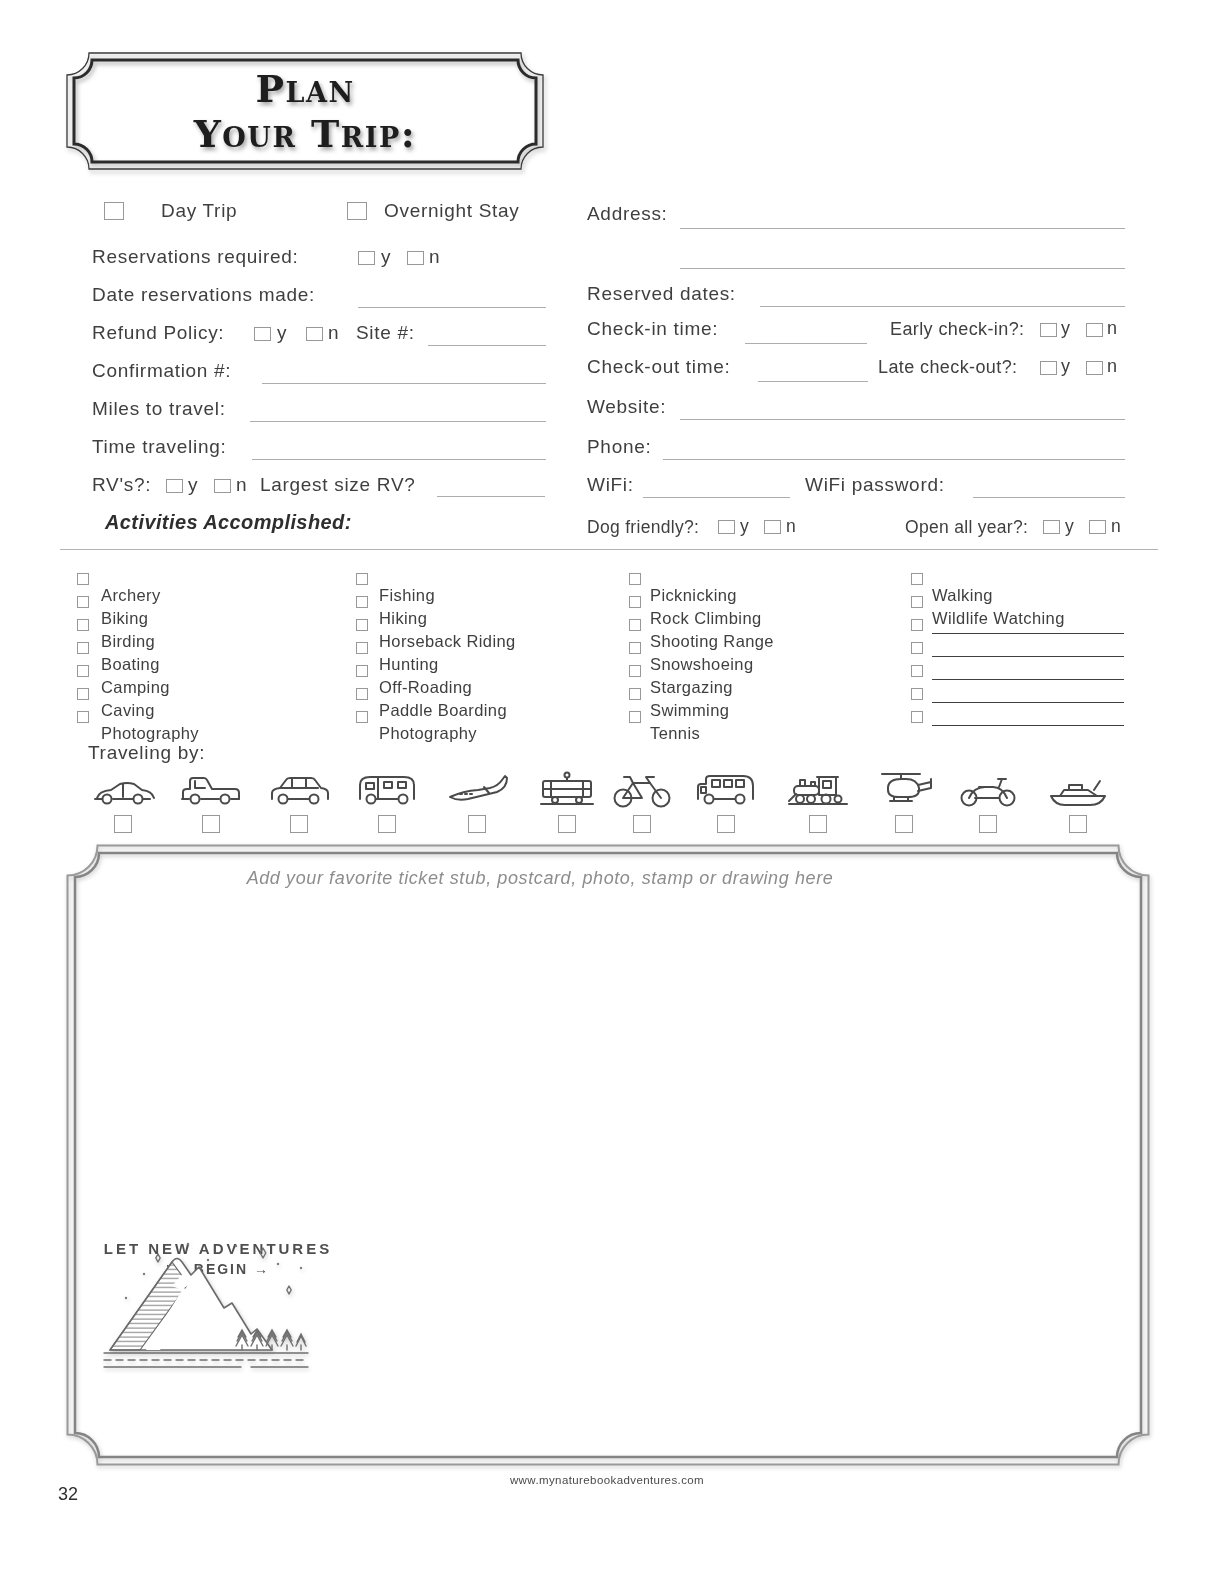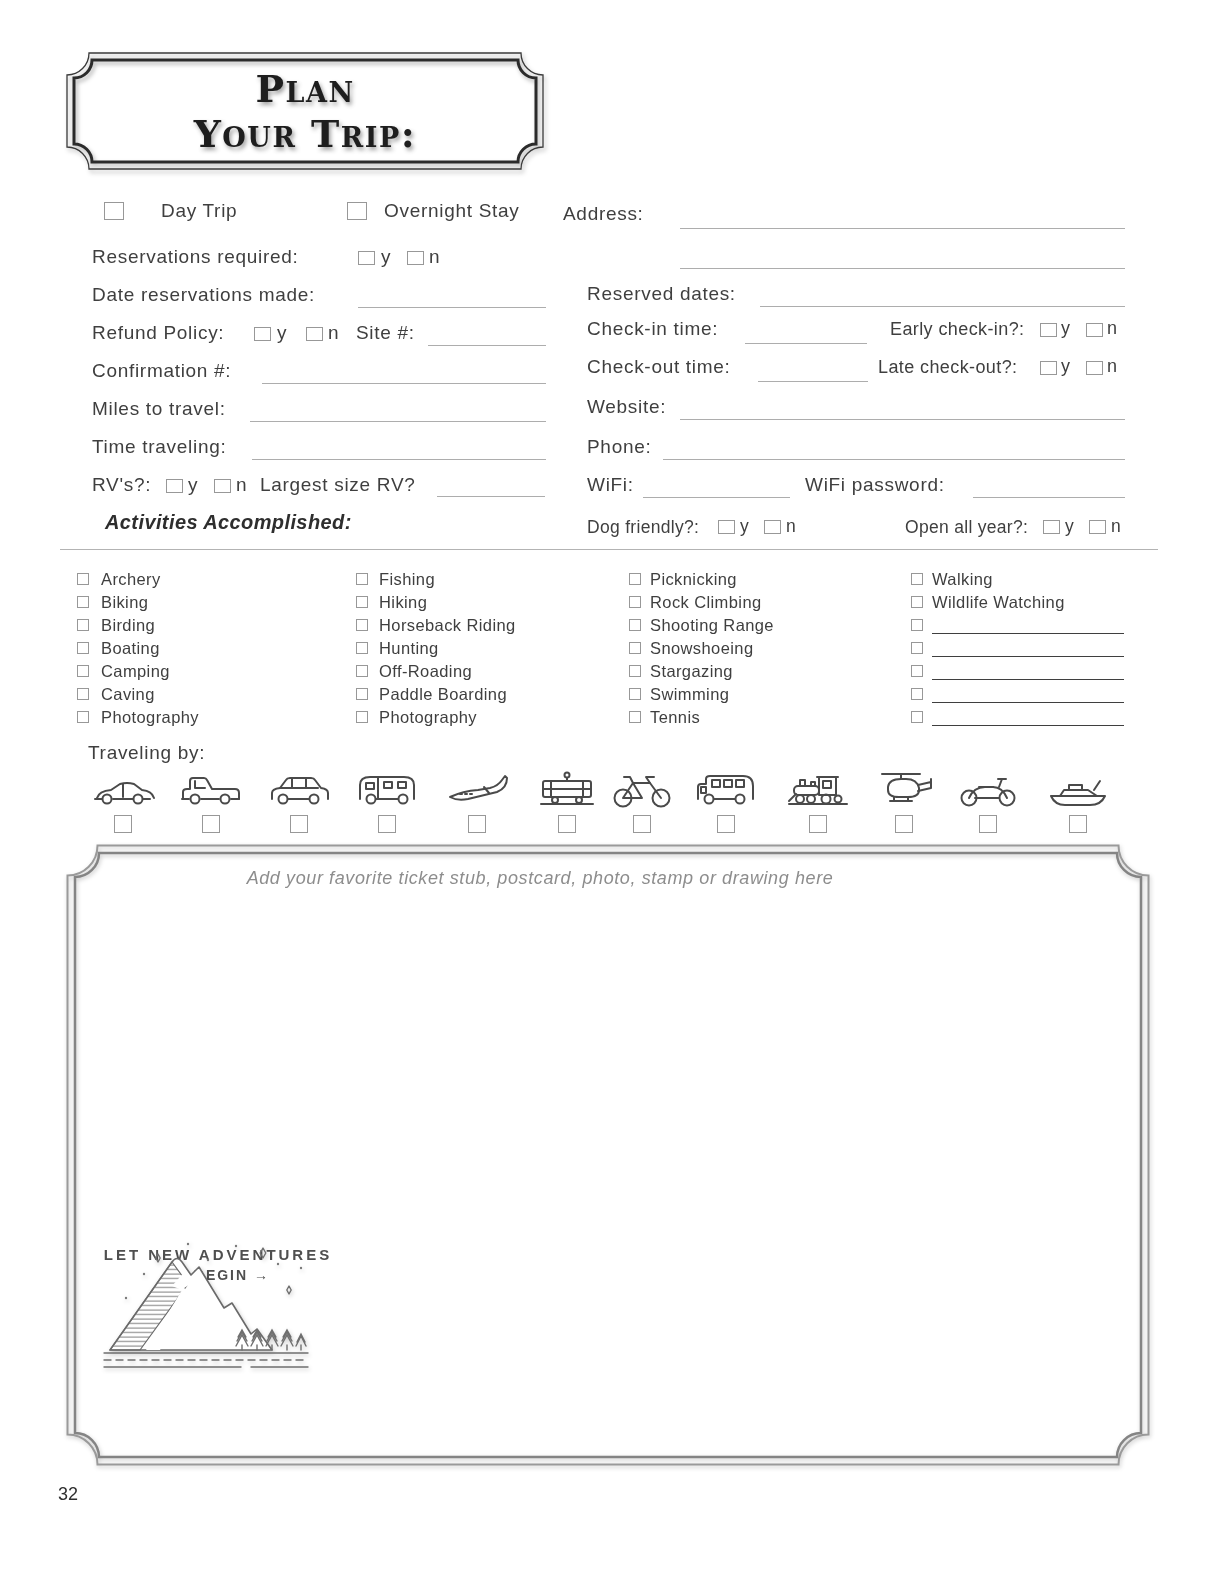--- a/index.html
+++ b/index.html
@@ -9,21 +9,21 @@
   .plaque{position:absolute;}
   .plaque svg{position:absolute;left:0;top:0;filter:drop-shadow(2px 3px 2px rgba(0,0,0,0.30));}
   .plaque .ttl{position:absolute;left:0;top:0;width:100%;height:100%;display:flex;flex-direction:column;
         align-items:center;justify-content:center;font-family:"DejaVu Serif","Liberation Serif",serif;
         font-variant:small-caps;font-weight:700;font-size:38px;line-height:1.16;color:#1e1e1e;
         letter-spacing:1.5px;text-shadow:2px 3px 4px rgba(50,50,50,0.45);}
   
   .lbl{position:absolute;font-size:19px;letter-spacing:0.7px;white-space:nowrap;}
   .lbl-md{position:absolute;font-size:18px;letter-spacing:0.4px;white-space:nowrap;}
   .lbl-sm{position:absolute;font-size:17.5px;letter-spacing:0.3px;white-space:nowrap;}
-  .albl{position:absolute;font-size:16.5px;letter-spacing:0.4px;white-space:nowrap;}
+  .albl{position:absolute;font-size:16.5px;letter-spacing:0.4px;white-space:nowrap;margin-top:16px;}
   .head-it{position:absolute;font-size:20px;font-weight:bold;font-style:italic;letter-spacing:0.4px;color:#2e2e2e;}
   
   .cbx{position:absolute;display:inline-block;border:1.5px solid #989898;background:#fff;box-sizing:border-box;}
   .cb-lg{width:20px;height:18px;}
   .cb-md{width:17px;height:14px;}
   .cb-sm{width:12px;height:12px;border-width:1.2px;}
   .cb-vh{width:18px;height:18px;}
   
   .wline{position:absolute;height:0;border-bottom:1.5px solid #adadad;}
   .dline{position:absolute;height:0;border-bottom:1.6px solid #3f3f3f;}
@@ -31,21 +31,21 @@
   
   .veh{position:absolute;width:66px;height:44px;}
   .veh svg{width:100%;height:100%;}
   
   .bigframe{position:absolute;}
   .bigframe svg{position:absolute;left:0;top:0;filter:drop-shadow(1px 2px 2px rgba(0,0,0,0.22));}
   .caption{position:absolute;width:100%;text-align:center;font-style:italic;font-size:18px;
            color:#8d8d8d;letter-spacing:0.6px;}
   
   .logo{position:absolute;text-align:center;color:#565656;}
-  .logo-l1{font-size:15px;font-weight:bold;letter-spacing:3px;margin-top:10px;color:#4f4f4f;}
+  .logo-l1{font-size:15px;font-weight:bold;letter-spacing:3px;margin-top:4px;color:#4f4f4f;}
   .logo-l2{font-size:14px;font-weight:bold;letter-spacing:2px;margin-top:4px;color:#4f4f4f;}
   
   .furl{position:absolute;width:100%;text-align:center;font-size:11.5px;letter-spacing:0.4px;color:#4a4a4a;}
   .pgnum{position:absolute;font-size:18px;color:#2f2f2f;}
   .ico{stroke:#4a4a4a;stroke-width:2;fill:none;stroke-linecap:round;stroke-linejoin:round;}
 </style>
 </head>
 <body>
 
 <div class="page">
@@ -96,21 +96,21 @@
   <span class="lbl" style="left:92px;top:474px">RV's?:</span>
   <span class="cbx cb-md" style="left:166px;top:479px"></span>
   <span class="lbl" style="left:188px;top:474px">y</span>
   <span class="cbx cb-md" style="left:214px;top:479px"></span>
   <span class="lbl" style="left:236px;top:474px">n</span>
   <span class="lbl" style="left:260px;top:474px">Largest size RV?</span>
   <div class="wline" style="left:437px;top:496px;width:108px"></div>
 
   <span class="head-it" style="left:105px;top:511px">Activities Accomplished:</span>
 
-  <span class="lbl" style="left:563px;top:203px">Address:</span>
+  <span class="lbl" style="left:587px;top:203px">Address:</span>
   <div class="wline" style="left:680px;top:228px;width:445px"></div>
   <div class="wline" style="left:680px;top:268px;width:445px"></div>
 
   <span class="lbl" style="left:587px;top:283px">Reserved dates:</span>
   <div class="wline" style="left:760px;top:306px;width:365px"></div>
 
   <span class="lbl" style="left:587px;top:318px">Check-in time:</span>
   <div class="wline" style="left:745px;top:343px;width:122px"></div>
   <span class="lbl-md" style="left:890px;top:319px">Early check-in?:</span>
   <span class="cbx cb-md" style="left:1040px;top:323px"></span>
@@ -419,15 +419,16 @@
       </svg>
       <div class="logo-l1">LET NEW ADVENTURES</div>
       <div class="logo-l2">
         <span>⋙</span>
         <span>BEGIN</span>
         <span>→</span>
       </div>
     </div>
   </div>
 
+  <div class="furl" style="top:1474px">www.mynaturebookadventures.com</div>
   <div class="pgnum" style="left:58px;top:1484px">32</div>
 
 </div>
 
 </body></html>

